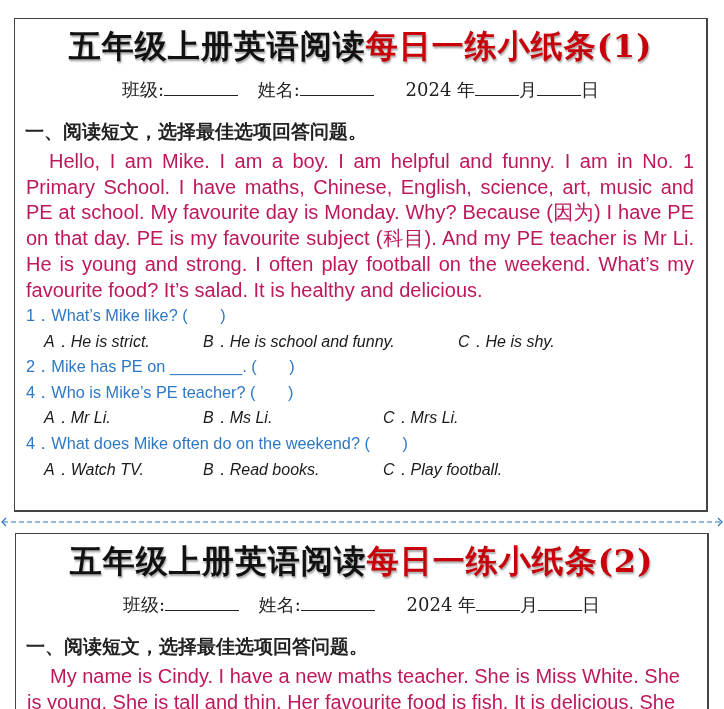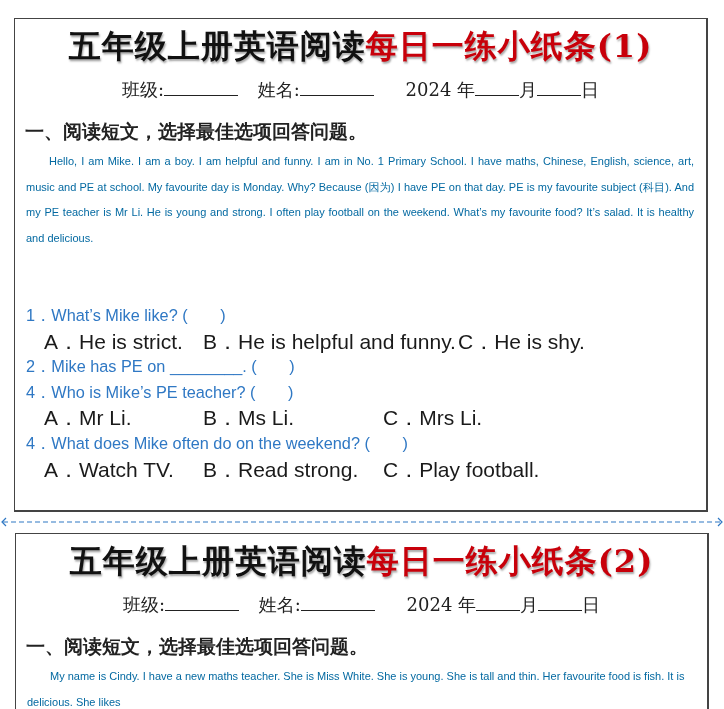--- a/index.html
+++ b/index.html
@@ -7,24 +7,24 @@
   .card { position: absolute; left: 14px; width: 694px; border: 1.5px solid #444; border-right-width: 2px; border-bottom-width: 2px; box-sizing: border-box; background: #fff; }
   #card1 { top: 18px; height: 494px; }
   #card2 { top: 533px; height: 200px; left: 15px; }
   .title { position: absolute; left: 0; right: 0; top: 6px; text-align: center; font-family: "DejaVu Serif", "Liberation Serif", serif; font-weight: bold; font-size: 32px; letter-spacing: 1px; white-space: nowrap; text-shadow: 1px 2px 2px rgba(0,0,0,0.35); }
   .title .black { color: #111; text-align: right; }
   .title .red { color: #c8000a; margin-top: 24px; }
   .info { position: absolute; left: 0; right: 0; top: 58px; text-align: center; font-family: "DejaVu Serif", "Liberation Serif", serif; font-size: 18px; white-space: nowrap; color: #222; }
   .info .blank { display: inline-block; border-bottom: 1.5px solid #222; height: 18px; vertical-align: baseline; }
   .info .gap { display: inline-block; width: 14px; }
   .section { position: absolute; left: 10px; top: 100px; font-family: "DejaVu Sans", sans-serif; font-weight: bold; font-size: 19px; color: #222; white-space: nowrap; }
-  .passage { position: absolute; left: 11px; right: 12px; top: 130px; font-size: 11px; line-height: 25.7px; color: #0369a1; text-align: justify; text-indent: 23px; }
+  .passage { position: absolute; left: 11px; right: 12px; top: 130px; font-size: 20px; line-height: 25.7px; color: #be185d; text-align: justify; text-indent: 23px; }
   .qs { position: absolute; left: 11px; right: 10px; top: 284px; }
   .q { font-size: 16.3px; line-height: 25.6px; color: #2f78c4; white-space: nowrap; }
-  .opts { font-size: 21px; line-height: 25.6px; color: #1a1a1a; white-space: nowrap; padding-left: 18px; position: relative; height: 25.6px; }
+  .opts { font-size: 16px; line-height: 25.6px; color: #1a1a1a; white-space: nowrap; padding-left: 18px; position: relative; height: 25.6px; font-style: italic; }
   .opt { position: absolute; top: 0; }
   .sep { position: absolute; left: 0; top: 516px; width: 724px; height: 12px; }
 </style>
 </head>
 <body>
 
 <div class="card" id="card1">
   <div class="title">
     <span class="black">五年级上册英语阅读</span><span class="red">每日一练小纸条(1)</span>
   </div>
@@ -32,34 +32,34 @@
     <span>班级:</span><span class="blank" style="width:74px"></span><span class="gap"></span>
     <span>姓名:</span><span class="blank" style="width:74px"></span><span class="gap" style="width:26px"></span>
     <span>2024 年</span><span class="blank" style="width:44px"></span><span>月</span><span class="blank" style="width:44px"></span><span>日</span>
   </div>
   <div class="section">一、阅读短文，选择最佳选项回答问题。</div>
   <div class="passage">Hello, I am Mike. I am a boy. I am helpful and funny. I am in No. 1 Primary School. I have maths, Chinese, English, science, art, music and PE at school. My favourite day is Monday. Why? Because (因为) I have PE on that day. PE is my favourite subject (科目). And my PE teacher is Mr Li. He is young and strong. I often play football on the weekend. What’s my favourite food? It’s salad. It is healthy and delicious.</div>
   <div class="qs">
     <div class="q">1．What’s Mike like? (　　)</div>
     <div class="opts">
       <span class="opt" style="left:18px">A．He is strict.</span>
-      <span class="opt" style="left:177px">B．He is helpful and funny.</span>
+      <span class="opt" style="left:177px">B．He is school and funny.</span>
       <span class="opt" style="left:432px">C．He is shy.</span>
     </div>
     <div class="q">2．Mike has PE on ________. (　　)</div>
     <div class="q">4．Who is Mike’s PE teacher? (　　)</div>
     <div class="opts">
       <span class="opt" style="left:18px">A．Mr Li.</span>
       <span class="opt" style="left:177px">B．Ms Li.</span>
       <span class="opt" style="left:357px">C．Mrs Li.</span>
     </div>
     <div class="q">4．What does Mike often do on the weekend? (　　)</div>
     <div class="opts">
       <span class="opt" style="left:18px">A．Watch TV.</span>
-      <span class="opt" style="left:177px">B．Read strong.</span>
+      <span class="opt" style="left:177px">B．Read books.</span>
       <span class="opt" style="left:357px">C．Play football.</span>
     </div>
   </div>
 </div>
 
 <svg class="sep" viewBox="0 0 724 12" width="724" height="12">
   <line x1="3" y1="6" x2="721" y2="6" stroke="#2f78c4" stroke-width="1.2" stroke-dasharray="5,3"></line>
   <polyline points="6,2 2,6 6,10" fill="none" stroke="#2f78c4" stroke-width="1.2"></polyline>
   <polyline points="718,2 722,6 718,10" fill="none" stroke="#2f78c4" stroke-width="1.2"></polyline>
 </svg>

